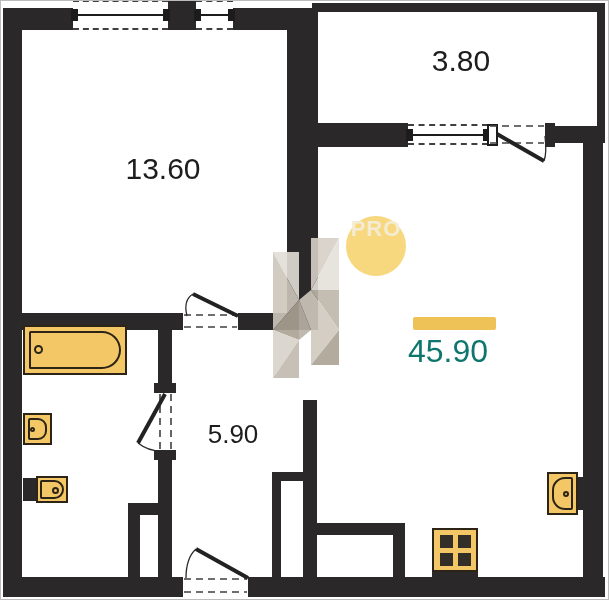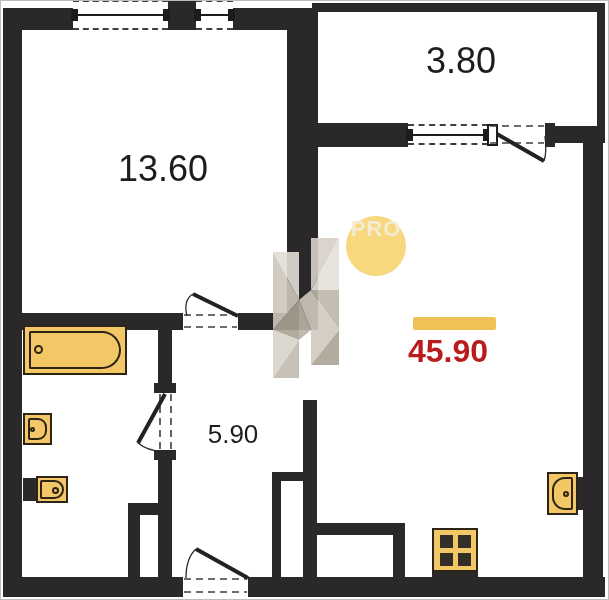--- a/index.html
+++ b/index.html
@@ -15,23 +15,23 @@
   .window{position:absolute;background:#fff;border-top:2px dashed var(--line);border-bottom:2px dashed var(--line)}
   .glass{position:absolute;left:0;right:0;height:2px;background:#1c1c1c}
   .glass::before,.glass::after{content:"";position:absolute;top:-5px;width:7px;height:12px;background:#1c1c1c}
   .glass::before{left:-2px}
   .glass::after{right:-2px}
   .panel{position:absolute;background:#fff;border:2px solid #1c1c1c}
   .fixture{position:absolute;background:var(--fixture,#f4c766);border:2px solid var(--fixture-line,#2b2417)}
   .inner{position:absolute;border:2px solid var(--fixture-line,#2b2417)}
   .knob{position:absolute;border:2px solid var(--fixture-line,#2b2417);border-radius:50%}
   .burner{position:absolute;width:13px;height:13px;background:#332e27}
-  .room-label{position:absolute;transform:translate(-50%,-50%);font-size:36px;color:var(--label);white-space:nowrap;z-index:20}
+  .room-label{position:absolute;transform:translate(-50%,-50%);font-size:30px;color:var(--label);white-space:nowrap;z-index:20}
   .room-label.small{font-size:26px}
-  .total-label{position:absolute;font-size:32px;font-weight:bold;color:#b91c1c;z-index:20}
+  .total-label{position:absolute;font-size:32px;font-weight:normal;color:#0f766e;z-index:20}
   .total-bar{position:absolute;background:var(--accent,#efc257);border-radius:2px;z-index:20}
   .badge{position:absolute;width:60px;height:60px;border-radius:50%;background:var(--badge-bg);
          display:flex;justify-content:center;z-index:25}
   .badge span{font-size:22px;letter-spacing:1px;color:var(--badge-text);font-weight:bold}
   svg.overlay{position:absolute;inset:0;z-index:15}
 </style>
 </head>
 <body>
 
 <div class="plan">

